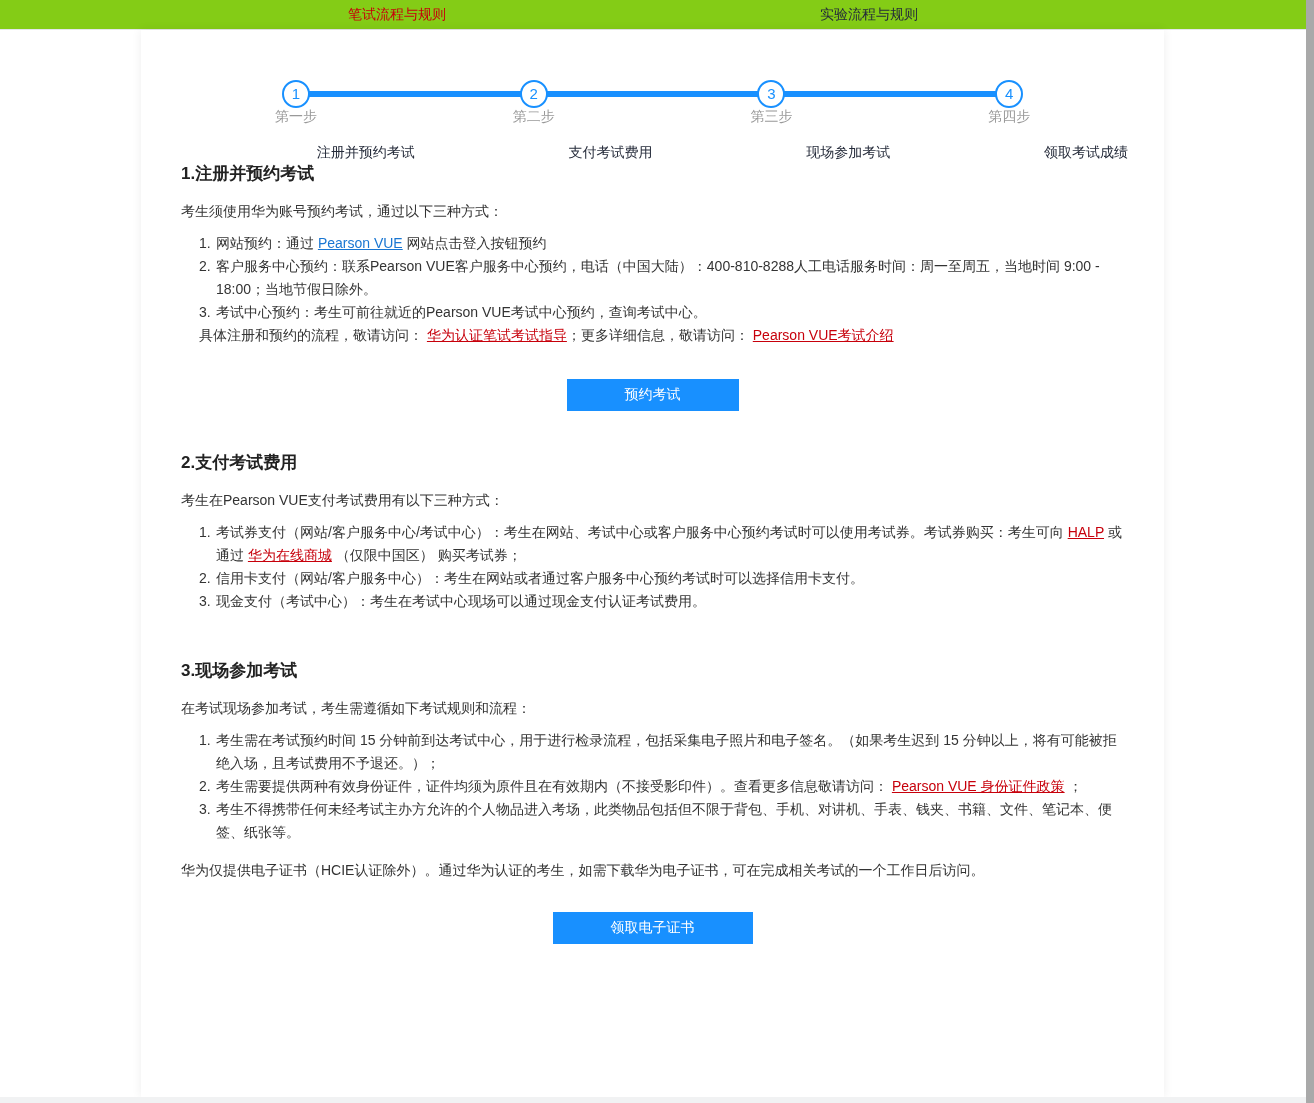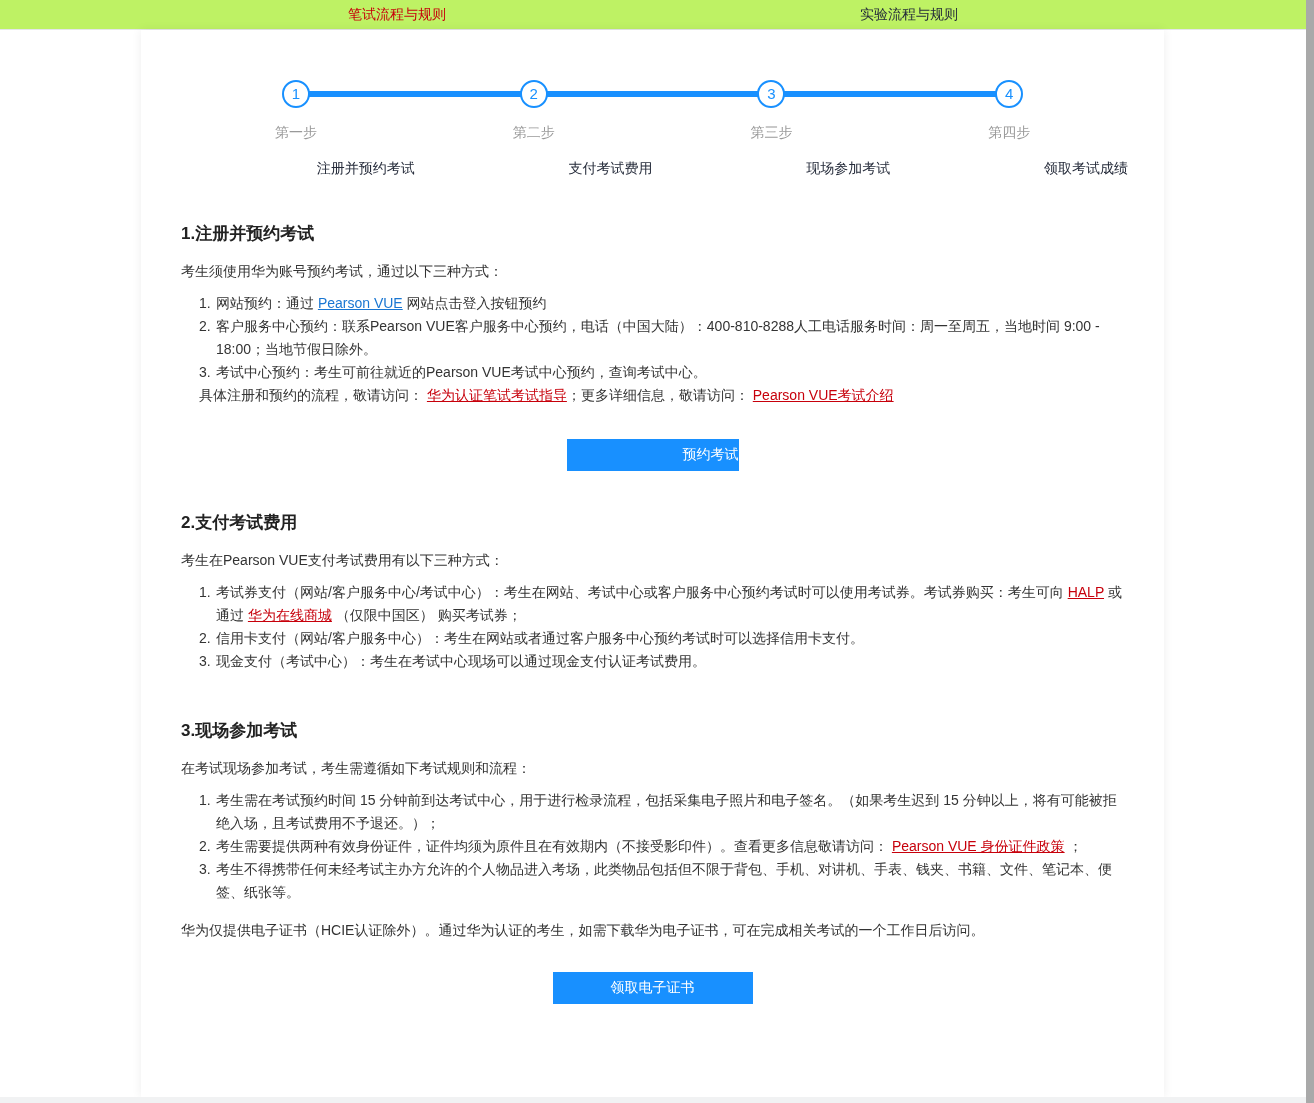--- a/index.html
+++ b/index.html
@@ -8,72 +8,72 @@
     font-family:"Liberation Sans","DejaVu Sans",sans-serif;
     background:#ffffff; color:#333; position:relative; overflow:hidden;
   }
   :root{
     --accent:#1890ff; --red:#c7000b; --link-blue:#1976d2;
     --text:#333333; --gray:#999999;
   }
   
   .topbar{
     position:absolute; left:0; top:0; width:1314px; height:30px;
-    background:#bef264; border-bottom:1px solid #e4e6e9;
+    background:#84cc16; border-bottom:1px solid #e4e6e9;
   }
   .tab{
     position:absolute; top:0; height:30px; line-height:29px;
     font-size:14px; white-space:nowrap; transform:translateX(-50%);
     cursor:pointer; color:#252b3a;
   }
   .tab.active{ color:var(--red); }
   .tab-written{ left:397px; }
-  .tab-lab{ left:909px;text-align:center; }
+  .tab-lab{ left:869px;text-align:center; }
   
   .card{
     position:absolute; left:141px; top:30px; width:1023px; height:1067px;
     background:#ffffff; box-shadow:0 0 10px rgba(0,0,0,0.07);
   }
   
   .stepper{ position:relative; margin:0 36px; padding-top:50px; display:flex; }
   .stepper-line{
     position:absolute; top:61px; left:12.5%; right:12.5%;
     height:6px; border-radius:3px; background:var(--accent);
   }
   .step{ flex:1; text-align:center; position:relative; }
   .step-circle{
     width:28px; height:28px; margin:0 auto; border-radius:50%;
     background:#fff; border:2px solid var(--accent); color:var(--accent);
     font-size:15px; line-height:24px; text-align:center; position:relative; z-index:1;
   }
-  .step-sub{ margin-top:16px; font-size:14px; color:var(--gray); }
+  .step-sub{ font-size:14px; color:var(--gray); }
   .step-title{ margin-top:18px; font-size:14px; color:#252b3a;text-align:right; }
   
   .content{ padding:0 40px; font-size:14px; line-height:23px; color:var(--text); }
   .sec-heading{ font-size:17px; font-weight:bold; color:#222; }
-  .mt-sec1{ margin-top:44px; }
+  .mt-sec1{ }
   .mt-sec2{ margin-top:40px; }
   .mt-sec3{ margin-top:46px; }
   .mt-sec4{ margin-top:48px; }
   .intro{ margin-top:15px; }
   .olist{ margin-top:9px; }
   .li{ display:flex; padding-left:18px; }
   .li-marker{ flex:none; width:17px; }
   .li-text{ flex:1; }
   .note-red{ padding-left:18px; color:var(--red); }
   .note-follow{ padding-left:18px; }
   a.link-blue{ color:var(--link-blue); text-decoration:underline; cursor:pointer; }
   a.link-red{ color:var(--red); text-decoration:underline; cursor:pointer;margin-top:12px; }
   
   .btn{
     display:block; margin:32px auto 0; height:32px; border:none;
     background:var(--accent); color:#fff; font-size:14px; cursor:pointer;
     font-family:inherit;
   }
-  .btn-book{ width:172px;text-align:right; }
+  .btn-book{ width:172px; }
   .btn-cert{ width:200px; margin-top:30px; }
   
   .bottom-strip{
     position:absolute; left:0; top:1097px; width:1314px; height:6px;
     background:#f1f2f3;
   }
   .scrollbar{
     position:absolute; right:0; top:0; width:8px; height:1103px;
     background:#a9a9a9; cursor:pointer;
   }

